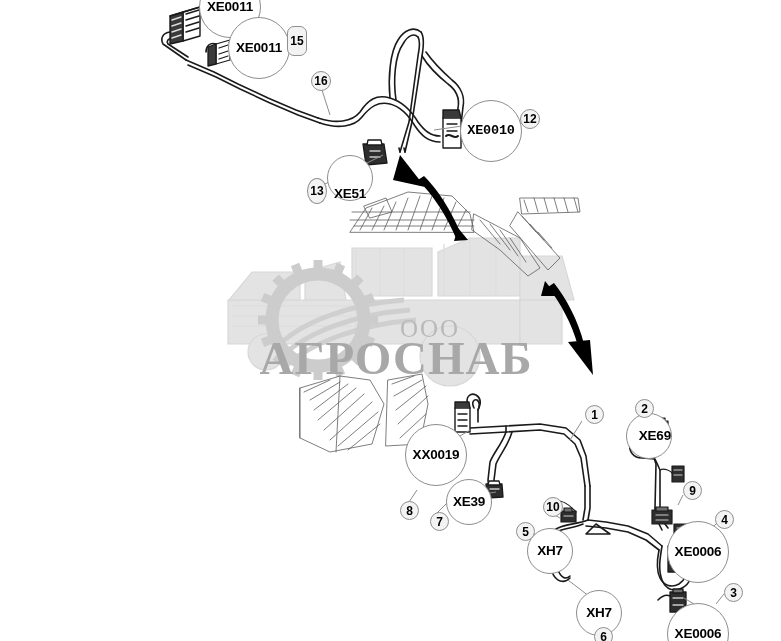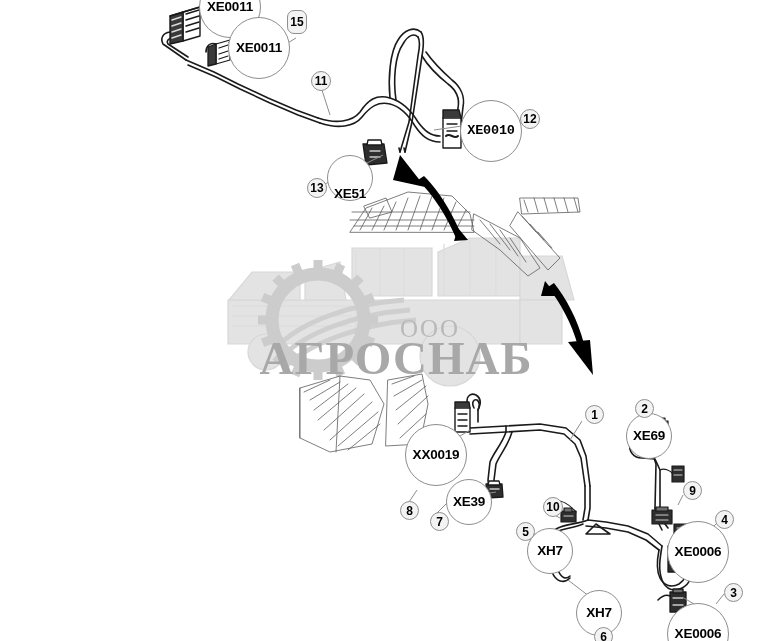--- a/index.html
+++ b/index.html
@@ -364,39 +364,39 @@
       </div>
       <div class="callout code" style="left: 446px; top: 479px; width: 46px; height: 46px;">
         <span>XE39</span>
       </div>
       <div class="callout code" style="left: 527px; top: 528px; width: 46px; height: 46px;">
         <span>XH7</span>
       </div>
       <div class="callout code" style="left: 576px; top: 590px; width: 46px; height: 46px;">
         <span>XH7</span>
       </div>
-      <div class="callout code" style="left: 626px; top: 413px; width: 46px; height: 46px;">
+      <div class="callout code" style="left: 626px; top: 413px; width: 46px; height: 46px; justify-content: flex-end;">
         <span>XE69</span>
       </div>
       <div class="callout code" style="left: 667px; top: 521px; width: 62px; height: 62px;">
         <span>XE0006</span>
       </div>
       <div class="callout code" style="left: 667px; top: 603px; width: 62px; height: 62px;">
         <span>XE0006</span>
       </div>
-      <div class="callout num" style="left: 287px; top: 10px; width: 20px; height: 24px; border-radius: 7px;">
+      <div class="callout num" style="left: 287px; top: 26px; width: 20px; height: 30px; border-radius: 7px;">
         <span>15</span>
       </div>
       <div class="callout num" style="left: 311px; top: 71px; width: 20px; height: 20px;">
-        <span>11</span>
+        <span>16</span>
       </div>
       <div class="callout num" style="left: 520px; top: 109px; width: 20px; height: 20px; text-align: right;">
         <span>12</span>
       </div>
-      <div class="callout num" style="left: 307px; top: 178px; width: 20px; height: 20px;">
+      <div class="callout num" style="left: 307px; top: 178px; width: 20px; height: 26px;">
         <span>13</span>
       </div>
       <div class="callout num" style="left: 585px; top: 405px; width: 19px; height: 19px;">
         <span>1</span>
       </div>
       <div class="callout num" style="left: 635px; top: 399px; width: 19px; height: 19px;">
         <span>2</span>
       </div>
       <div class="callout num" style="left: 400px; top: 501px; width: 19px; height: 19px;">
         <span>8</span>

